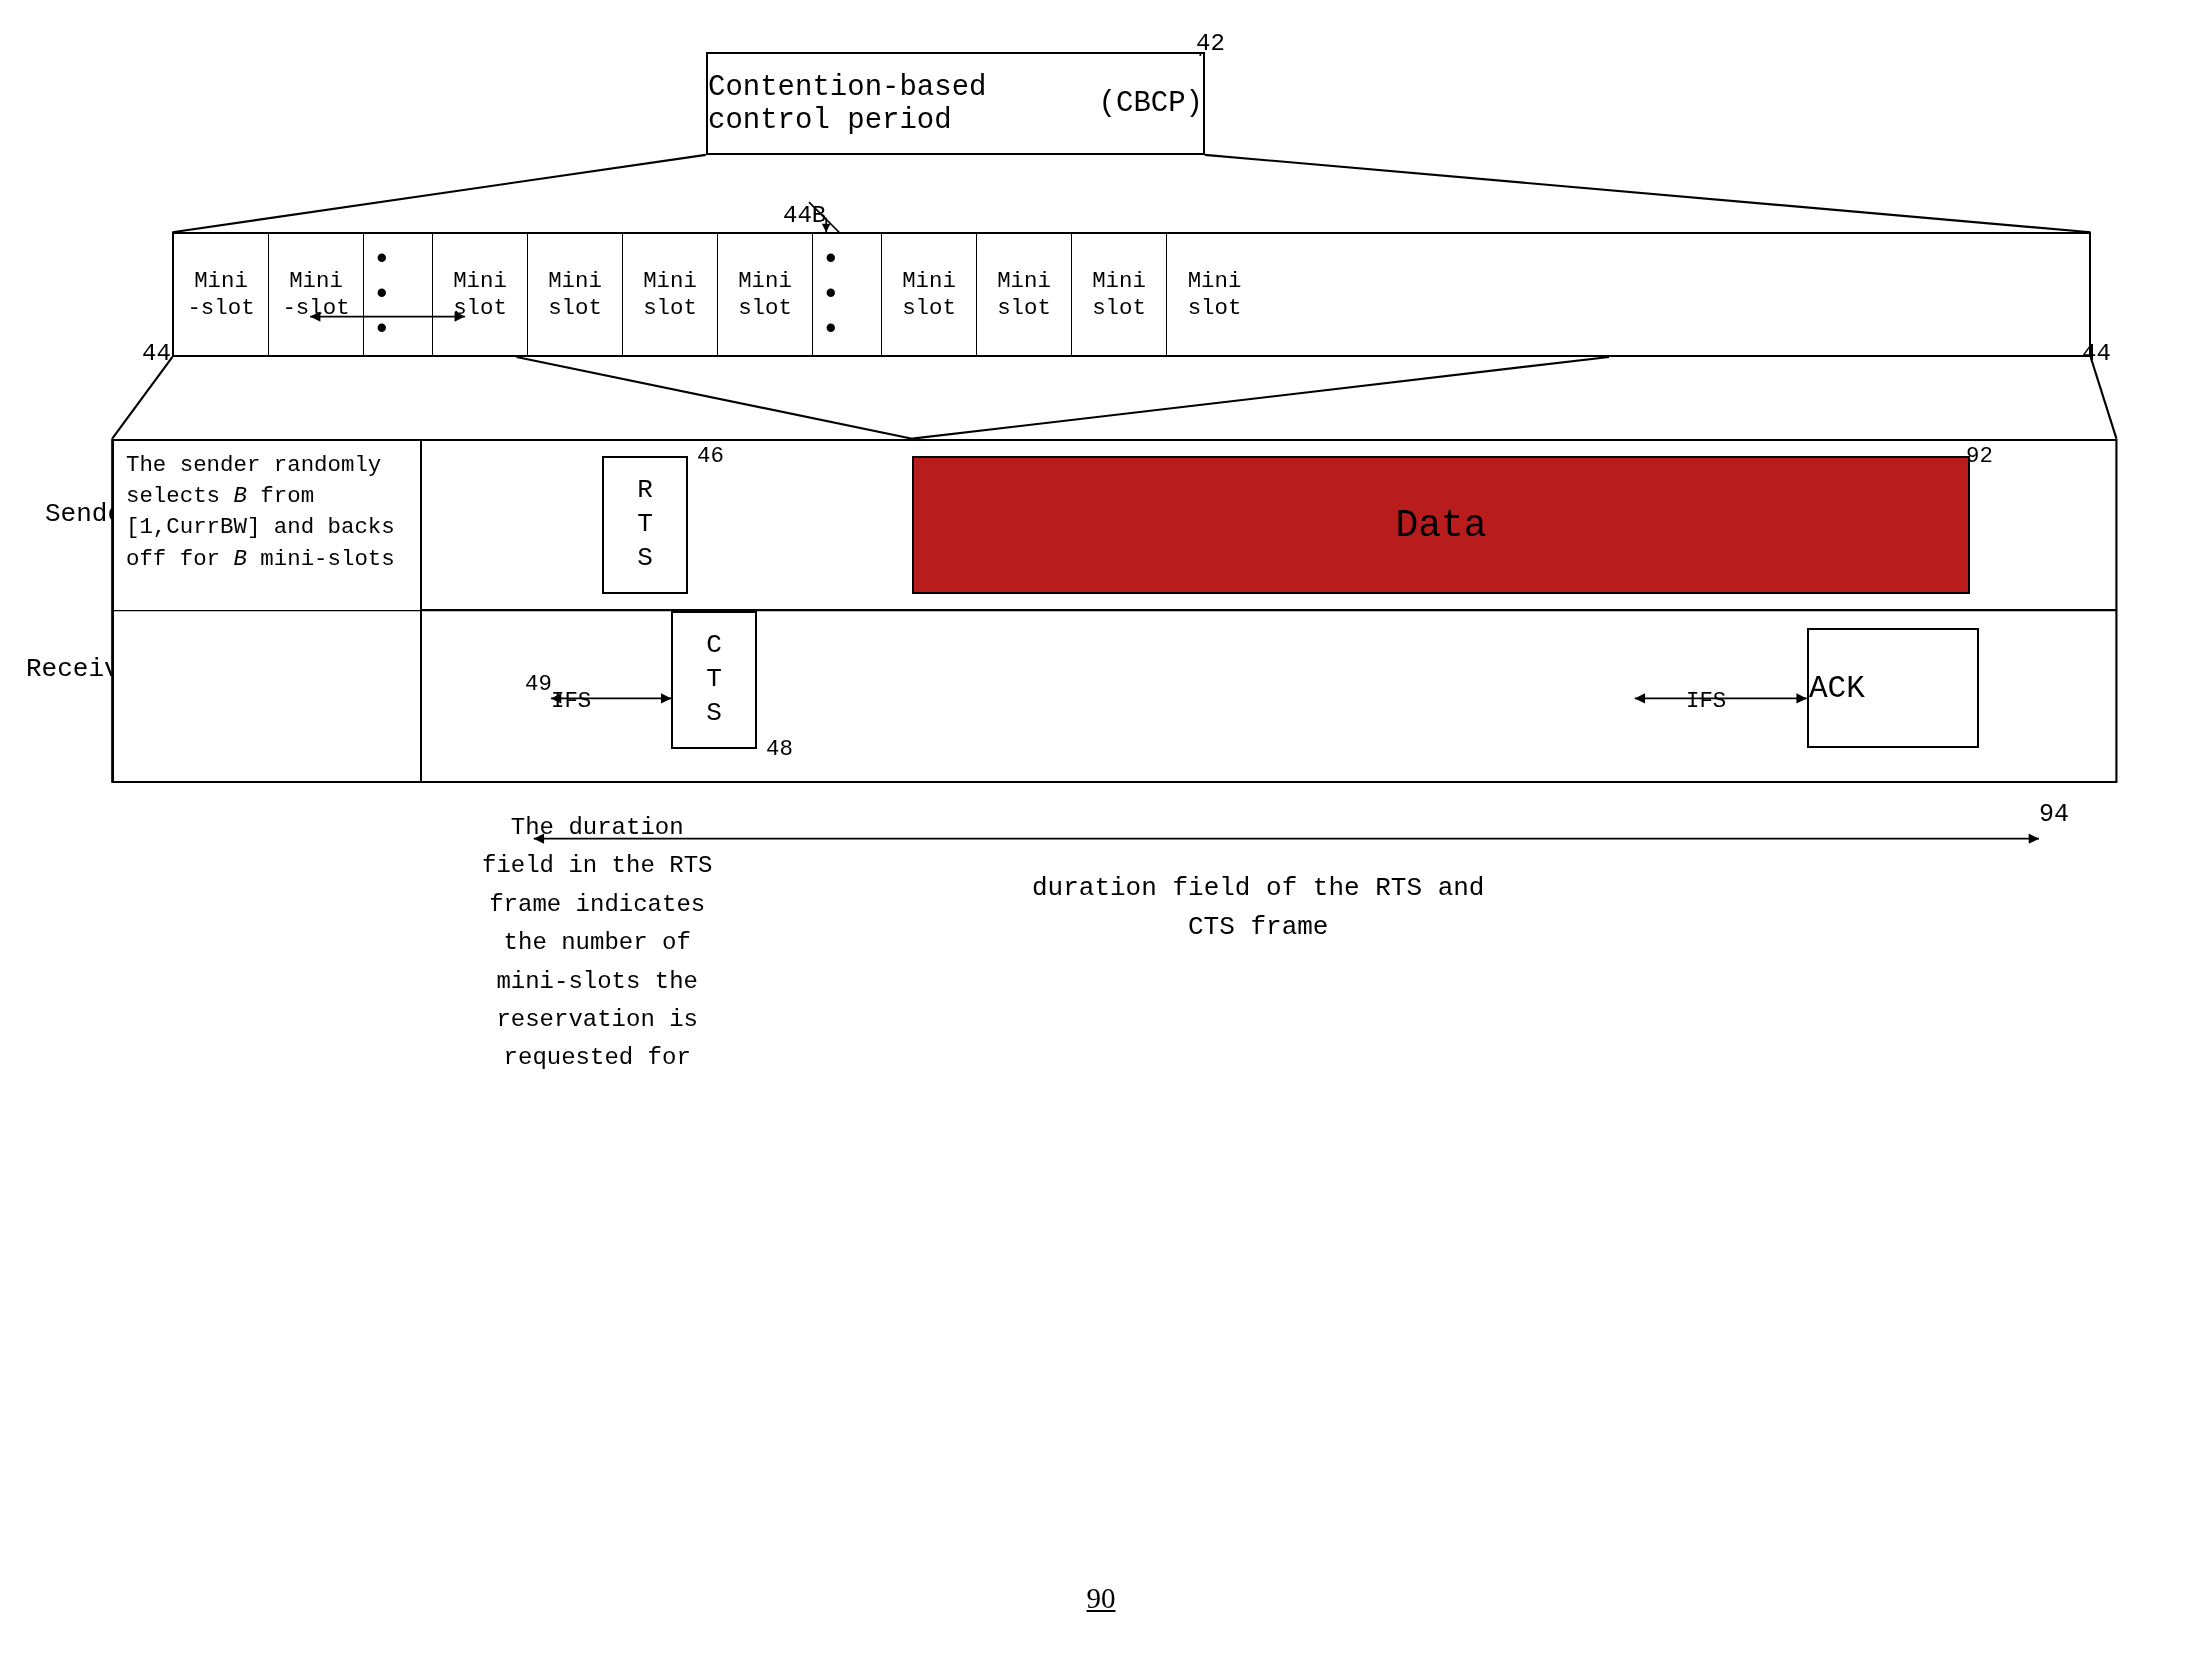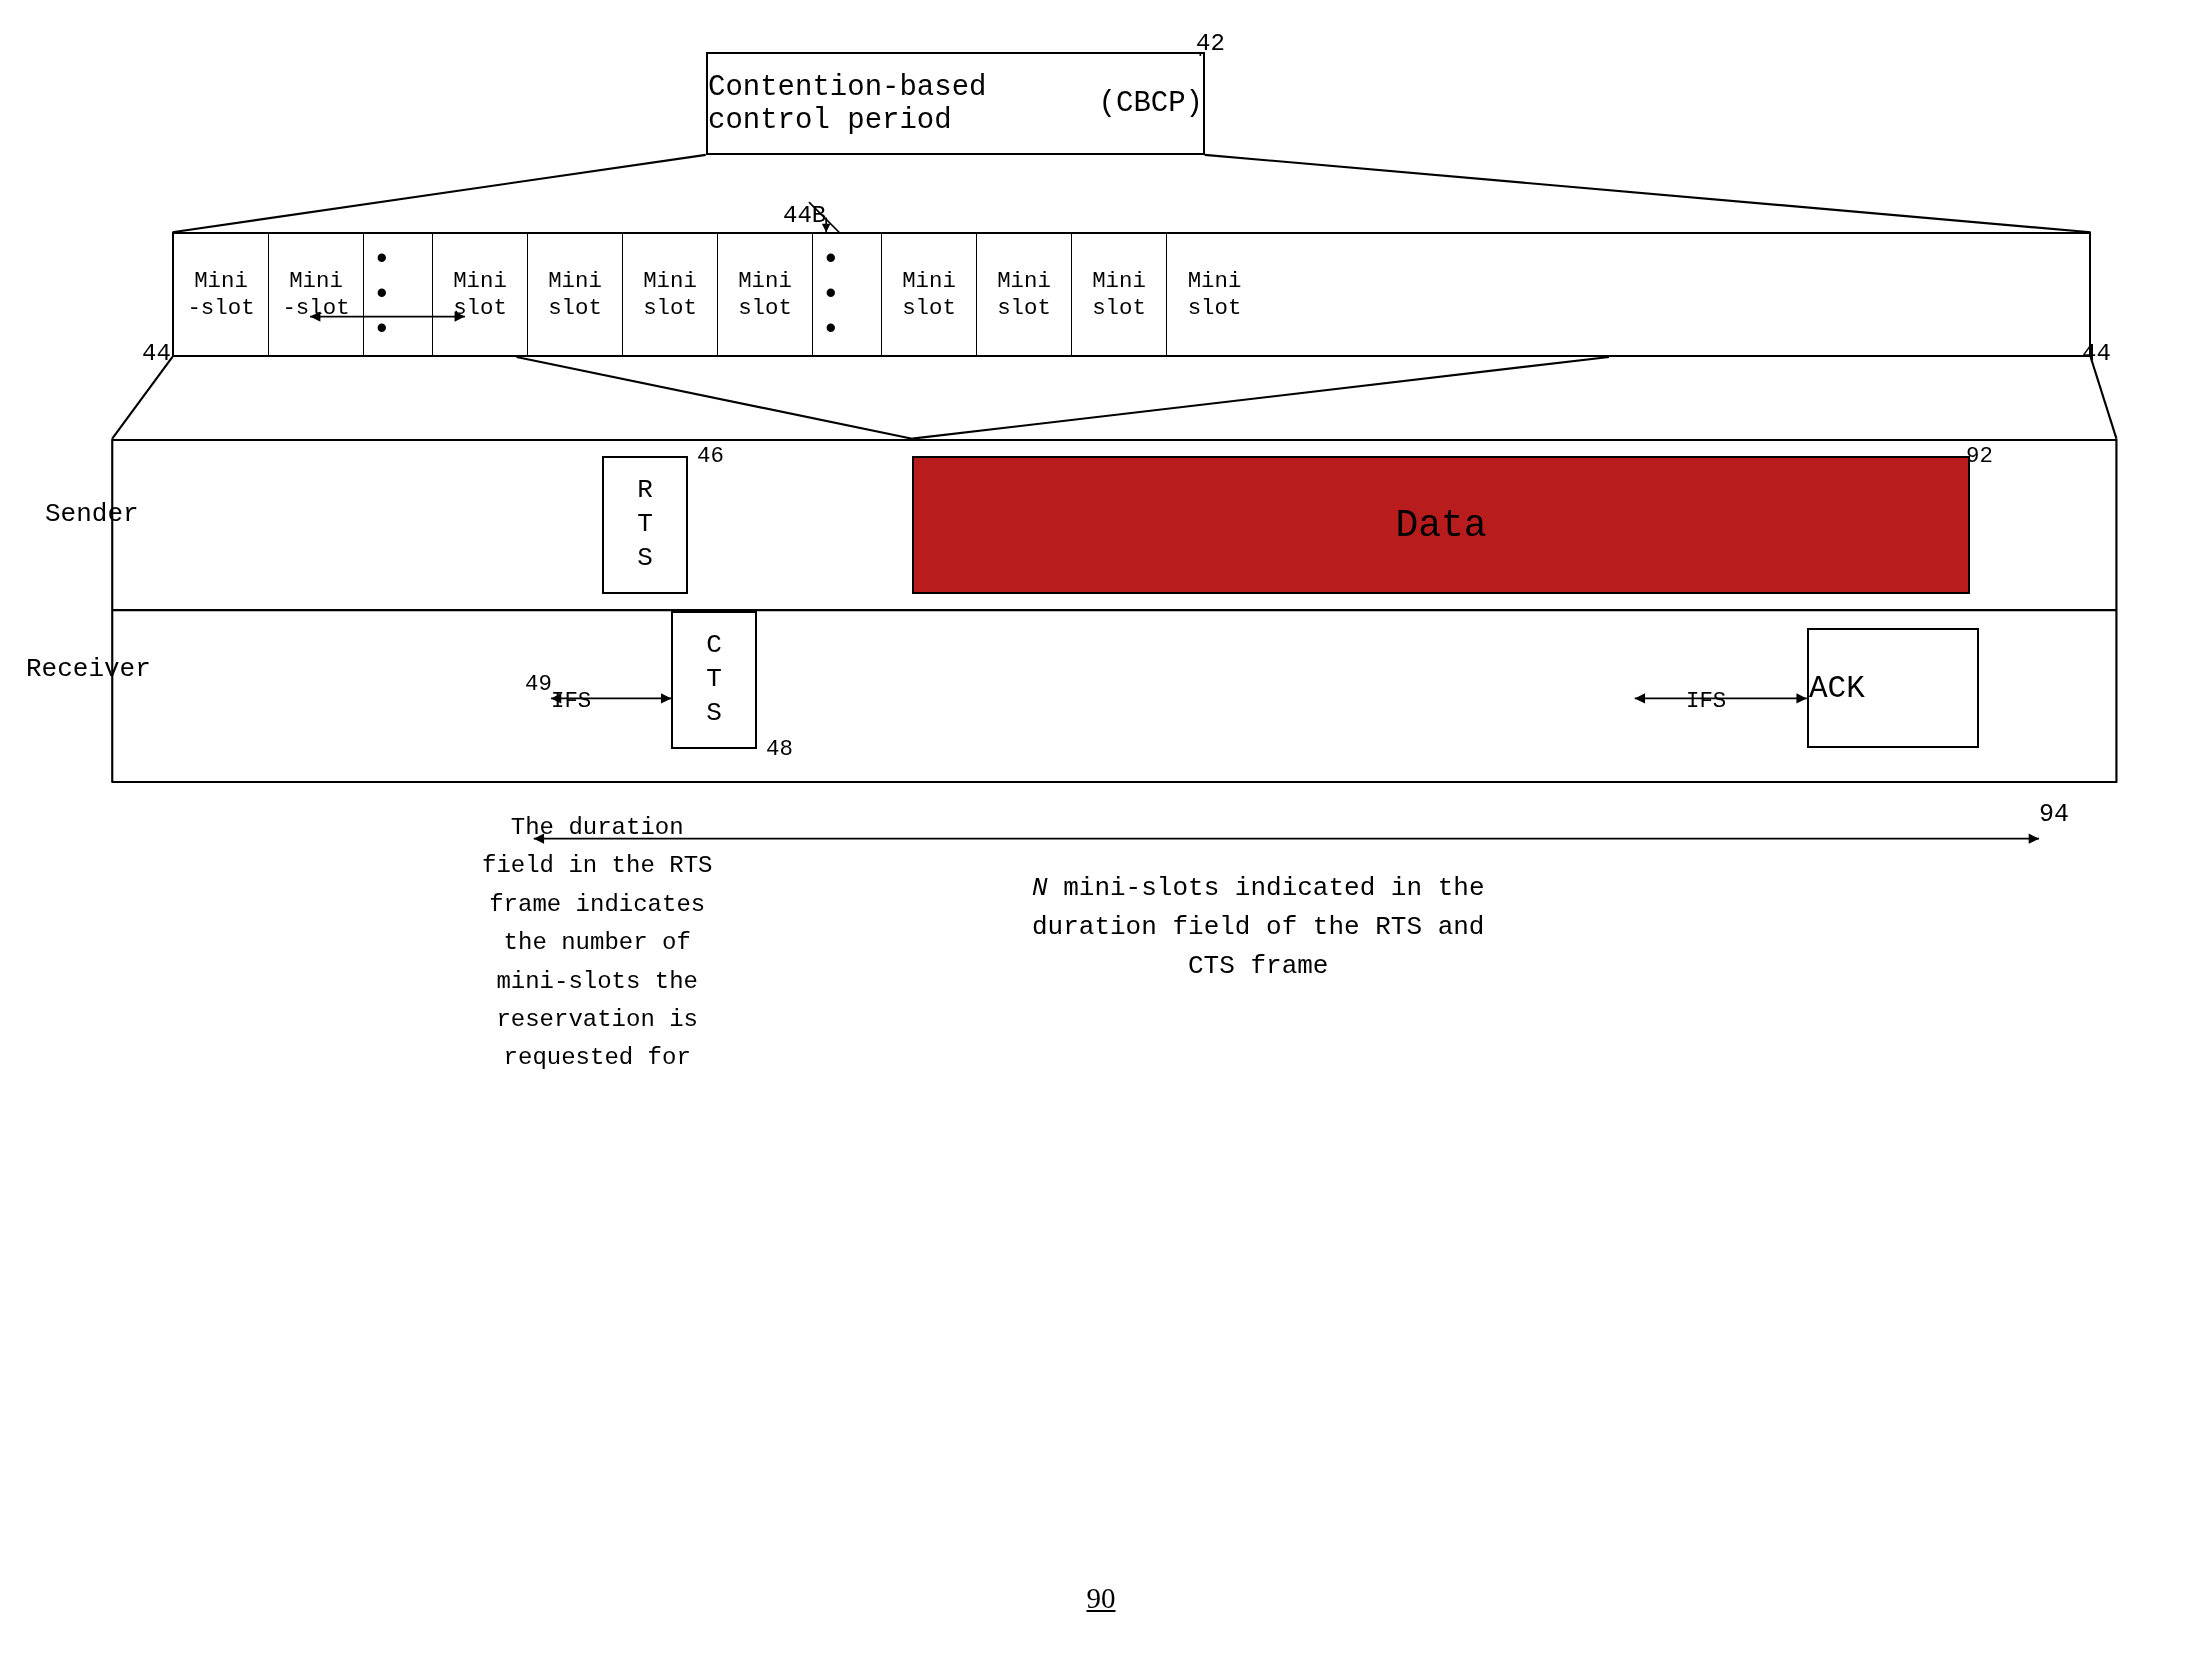--- a/index.html
+++ b/index.html
@@ -326,20 +326,23 @@
   <div class="label-44-right">44</div>
 
   <div class="sender-label">Sender</div>
 
   <div class="receiver-label" style="top:654px;">Receiver</div>
 
   <div class="sender-row"></div>
 
   <div class="receiver-row"></div>
 
+  <div class="sender-text-box">
+    The sender randomly selects <span class="italic">B</span> from [1,CurrBW] and backs off for <span class="italic">B</span> mini-slots
+  </div>
 
   <div class="rts-box">
     R<br>T<br>S
   </div>
   <div class="label-46">46</div>
 
   <div class="cts-box">
     C<br>T<br>S
   </div>
   <div class="label-48">48</div>
@@ -361,21 +364,20 @@
     <div>The duration</div>
     <div>field in the RTS</div>
     <div>frame indicates</div>
     <div>the number of</div>
     <div>mini-slots the</div>
     <div>reservation is</div>
     <div>requested for</div>
   </div>
 
   <div class="n-minislots-text">
-    <div><span class="italic">N</span> mini-slots indicated in the</div>
     <div>duration field of the RTS and</div>
     <div>CTS frame</div>
   </div>
 
   <div class="page-number">90</div>
 
   <svg class="svg-overlay" xmlns="http://www.w3.org/2000/svg" viewBox="0 0 2559 1938" width="2202" height="1667">
 
     <line x1="1395" y1="65" x2="1395" y2="62" stroke="#000" stroke-width="2"></line>
 

